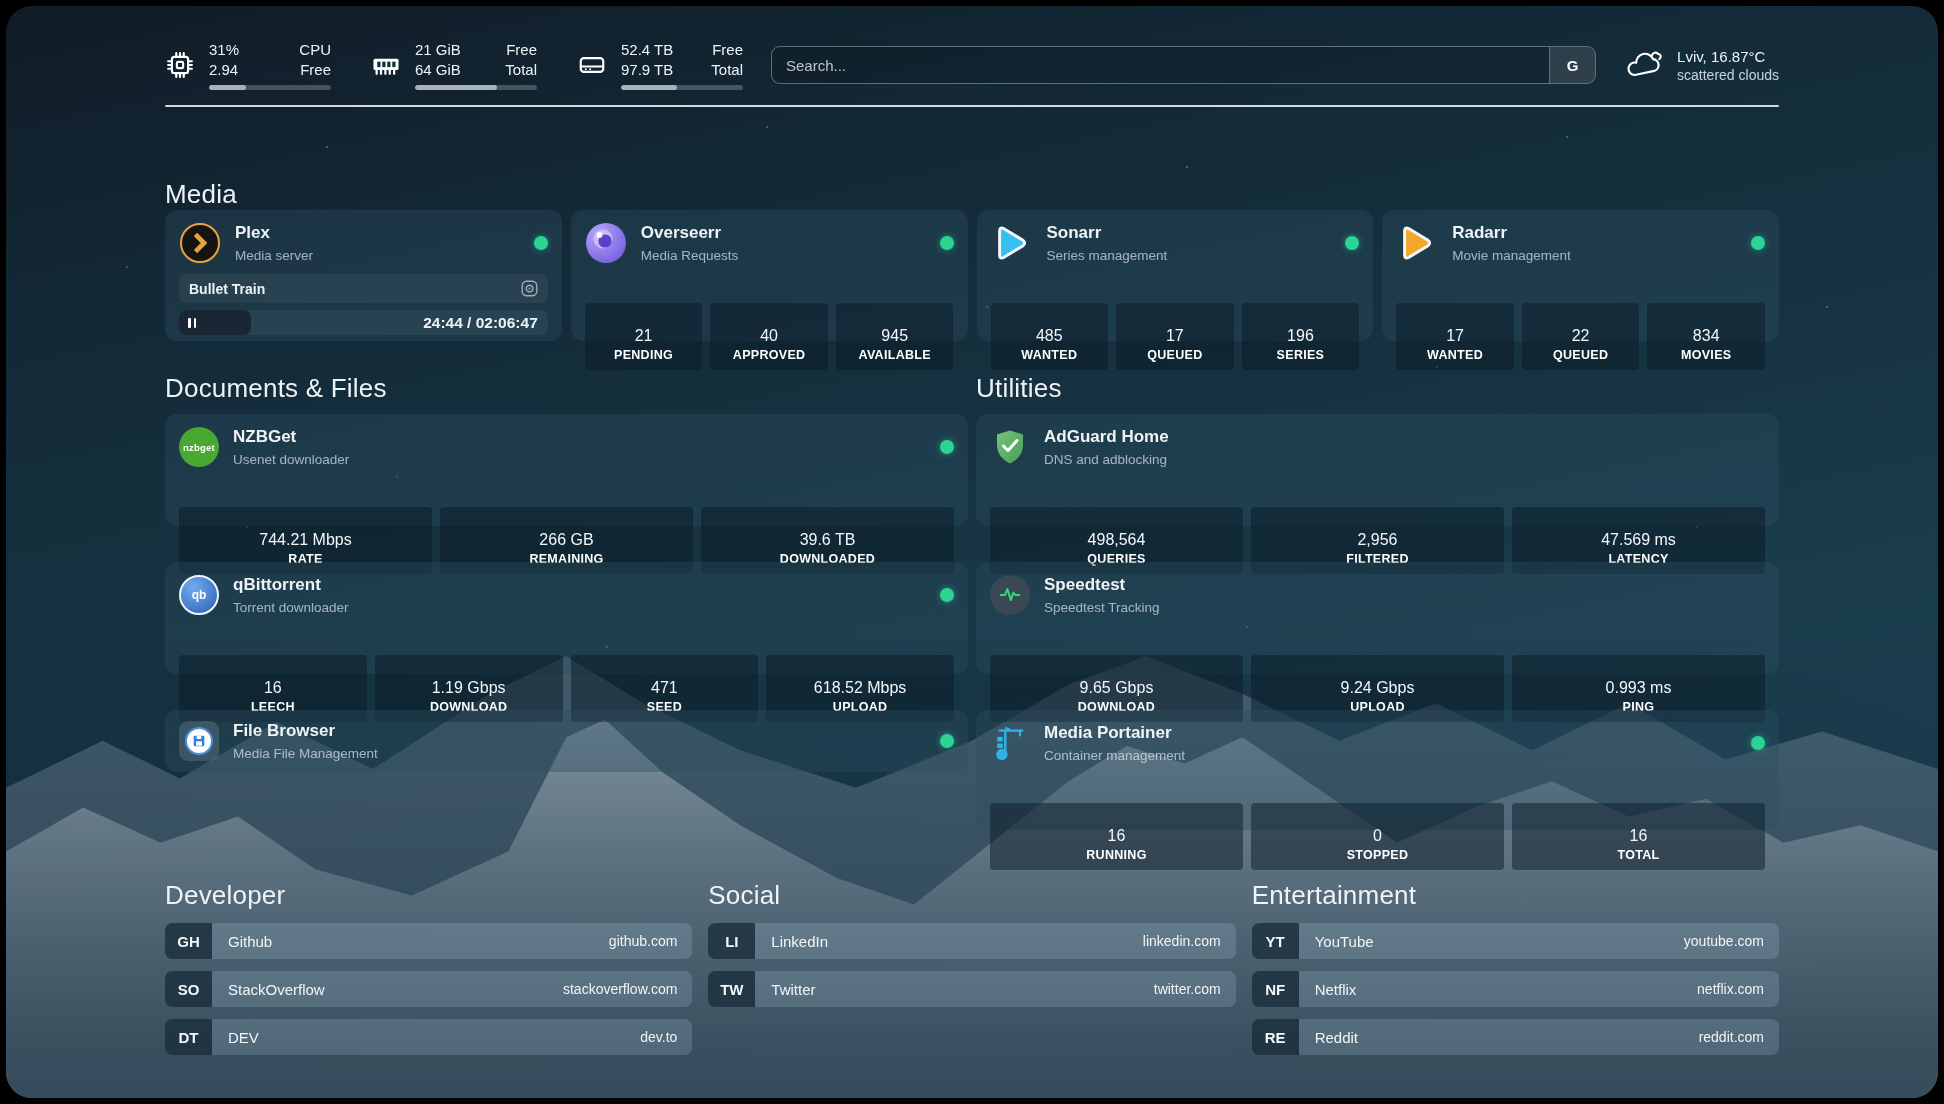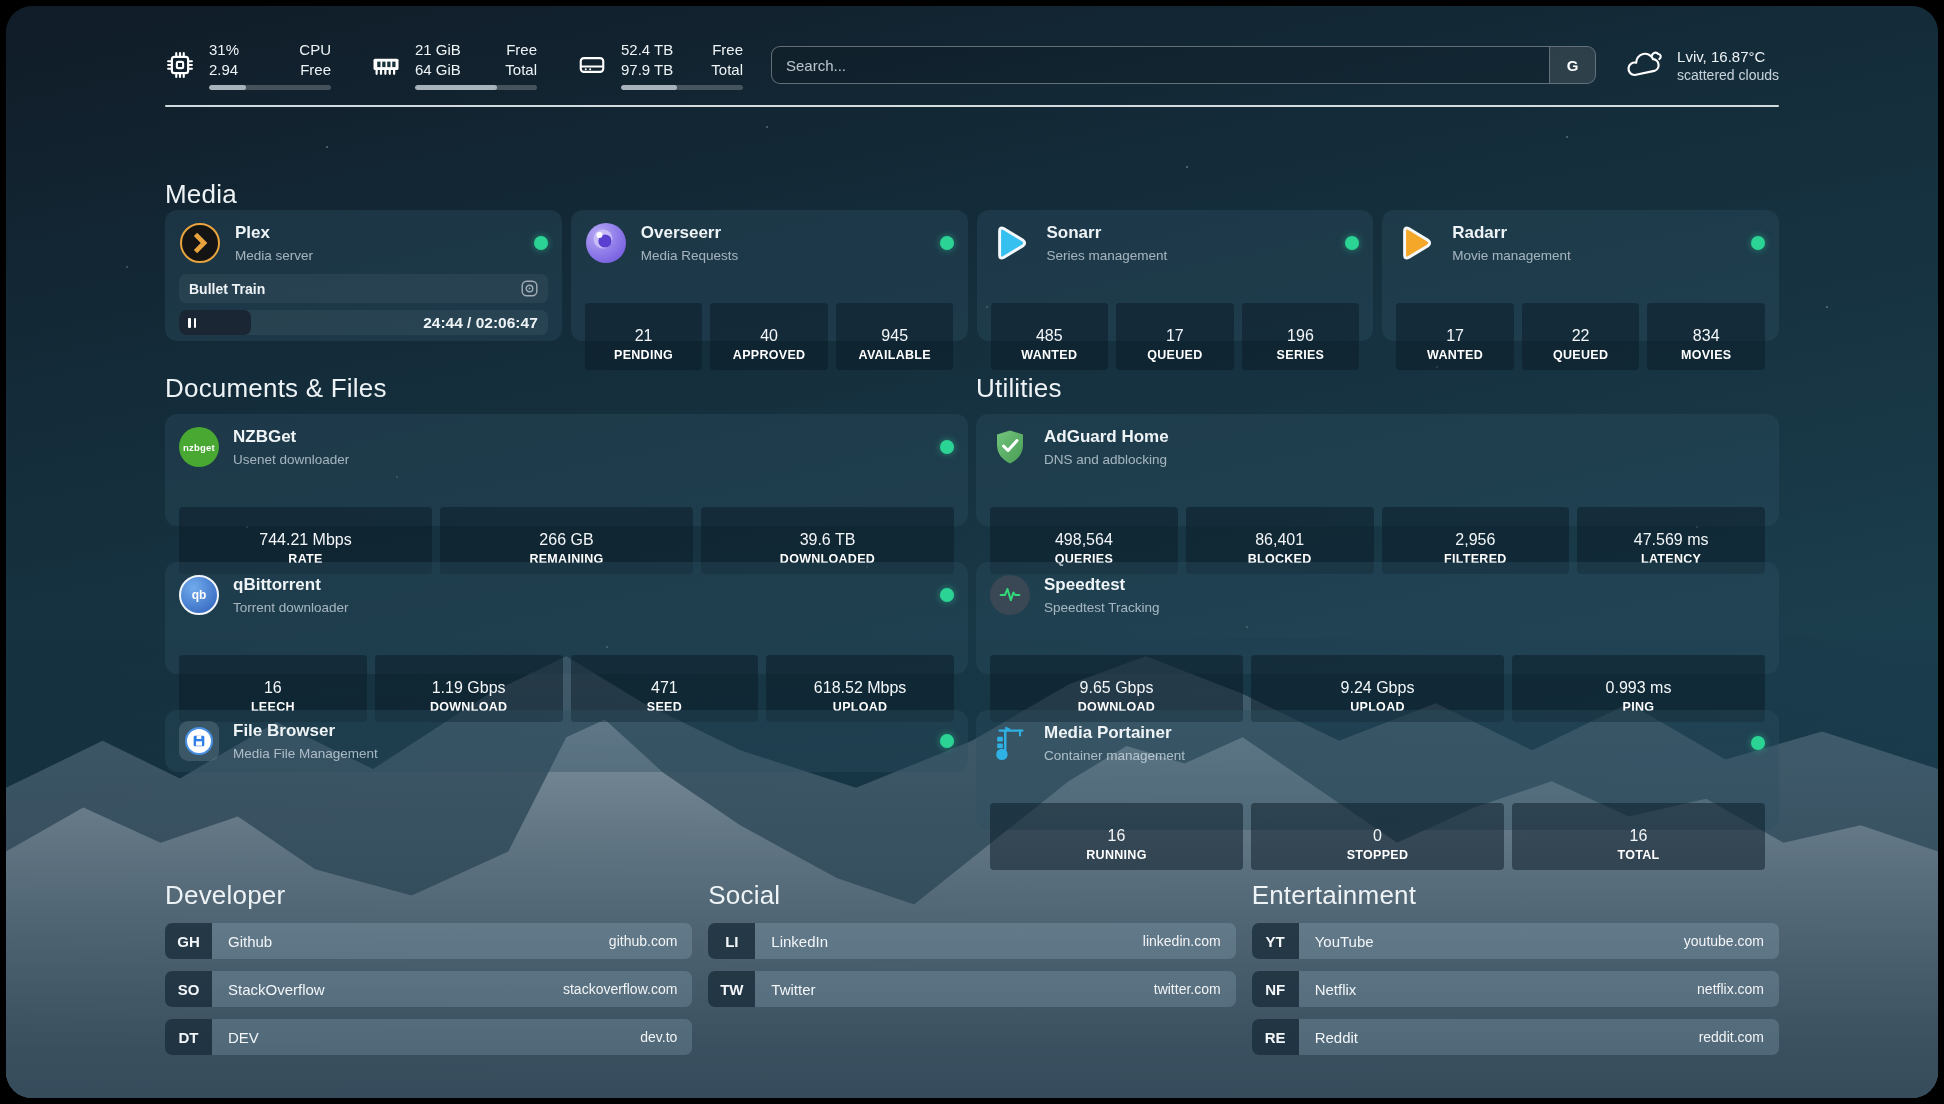--- a/index.html
+++ b/index.html
@@ -448,24 +448,20 @@
               <div class="svc-title">AdGuard Home</div>
               <div class="svc-sub">DNS and adblocking</div>
             </div>
           </div>
           <div class="stats">
             <div class="stat">
               <div class="stat-v">498,564</div>
               <div class="stat-l">QUERIES</div>
             </div>
             <div class="stat">
-              <div class="stat-v">86,401</div>
-              <div class="stat-l">BLOCKED</div>
-            </div>
-            <div class="stat">
               <div class="stat-v">2,956</div>
               <div class="stat-l">FILTERED</div>
             </div>
             <div class="stat">
               <div class="stat-v">47.569 ms</div>
               <div class="stat-l">LATENCY</div>
             </div>
           </div>
         </div>
 

